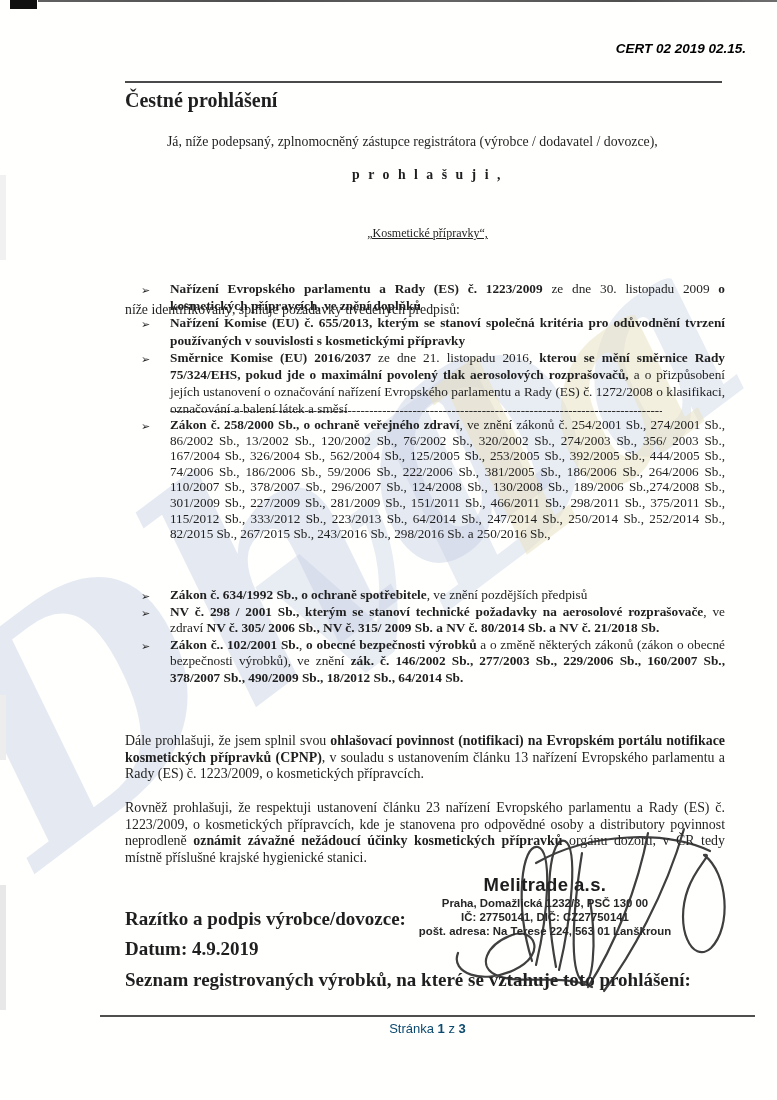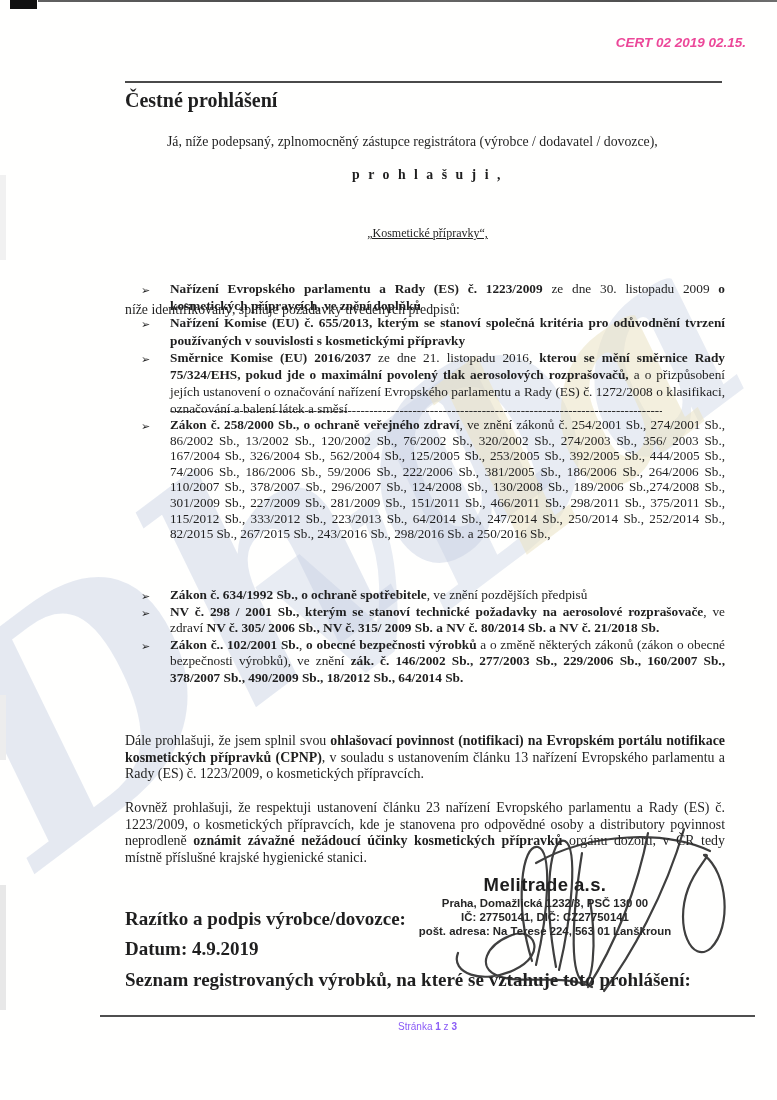--- a/index.html
+++ b/index.html
@@ -13,22 +13,22 @@
   .scan-top-line { position:absolute; top:0; left:38px; width:739px; height:2px;
     background:linear-gradient(90deg,#454545 0%,#2e2e2e 30%,#4a4a4a 55%,#303030 80%,#555 100%); opacity:.85; }
   .scan-corner { position:absolute; top:0; left:10px; width:27px; height:9px; background:#101010; }
   .smudge { position:absolute; left:0; width:6px; }
   .smudge.s1 { top:175px; height:85px; background:#f1f1f1; }
   .smudge.s2 { top:695px; height:65px; background:#ededed; }
   .smudge.s3 { top:885px; height:125px; background:#e8e8e8; }
   
   .watermark { position:absolute; left:0; top:0; z-index:0; pointer-events:none; }
   
-  .doc-code { position:absolute; top:35px; right:31px; z-index:1;
-    font-family:"Liberation Sans", sans-serif; font-style:italic; font-weight:600; font-size:13.5px; color:#ec4899; }
+  .doc-code { position:absolute; top:41px; right:31px; z-index:1;
+    font-family:"Liberation Sans", sans-serif; font-style:italic; font-weight:600; font-size:13.5px; color:#000000; }
   .title-rule { position:absolute; top:81px; left:125px; width:597px; height:0;
     border-top:2px solid #4a4a4a; z-index:1; }
   .title { position:absolute; top:89px; left:125px; width:597px; text-align:left;
     font-size:20px; font-weight:bold; z-index:1; }
   
   .line { position:absolute; left:125px; width:605px; font-size:13.8px; z-index:1; white-space:nowrap; }
   .intro-1 { top:134px; padding-left:42px; }
   .declare { top:167px; text-align:center; font-weight:bold; letter-spacing:2.5px; white-space:nowrap; }
   .intro-2 { top:200px; }
   .product { top:226px; text-align:center; font-size:12px; font-weight:normal; text-decoration:underline; }
@@ -63,21 +63,21 @@
   .label { position:absolute; left:125px; font-size:19px; font-weight:bold; z-index:1; white-space:nowrap; }
   .razitko { top:908px; }
   .datum { top:938px; }
   .seznam { top:969px; }
   
   .signature { position:absolute; left:452px; top:815px; z-index:3; pointer-events:none; }
   
   .footer-rule { position:absolute; top:1015px; left:100px; width:655px; height:0;
     border-top:2px solid #4f4f4f; z-index:1; }
   .footer-text { position:absolute; top:1021px; left:100px; width:655px; text-align:center;
-    font-family:"Liberation Sans", sans-serif; font-size:10px; color:#8b5cf6; z-index:1; }
+    font-family:"Liberation Sans", sans-serif; font-size:13px; color:#0c4a6e; z-index:1; }
   .footer-text .b { font-weight:bold; }
 </style>
 </head>
 <body>
 
 <div class="page">
 
   <svg class="watermark" width="777" height="1100" viewBox="0 0 777 1100" aria-hidden="true">
     <g font-family="DejaVu Serif, serif" font-style="italic" font-weight="bold">
       <text x="40" y="870" font-size="300" transform="rotate(-37 40 870)" opacity="0.45" fill="#c7d0e3">Dha</text>

